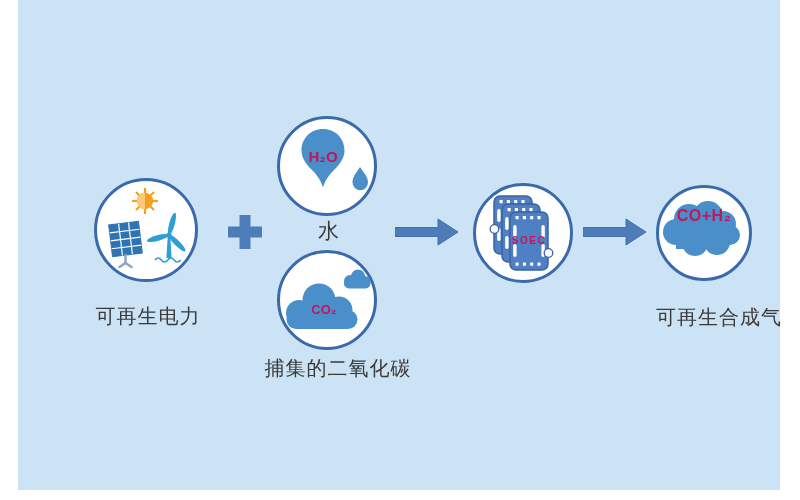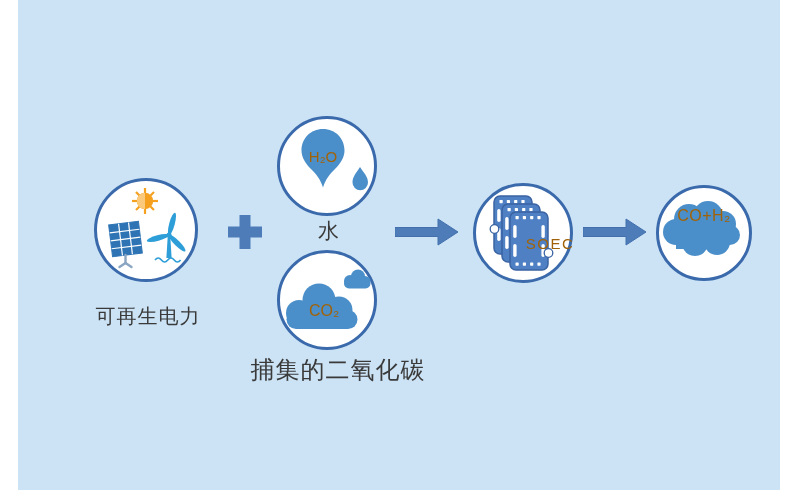--- a/index.html
+++ b/index.html
@@ -13,29 +13,29 @@
   .c-water  { left:259px; top:116px; width:100px; height:100px; }
   .c-co2    { left:259px; top:250px; width:100px; height:100px; }
   .c-soec   { left:455px; top:183px; width:100px; height:100px; }
   .c-syngas { left:638px; top:185px; width:96px;  height:96px; }
   .circle svg { display:block; width:100%; height:100%; }
 
   .caption { position:absolute; transform:translateX(-50%); color:#3a3a3a;
     font-weight:500; white-space:nowrap; letter-spacing:1px; line-height:1; }
   .cap-elec   { left:130px; top:306px; font-size:20px; }
   .cap-water  { left:311px; top:220px; font-size:21px; }
-  .cap-co2    { left:320px; top:358px; font-size:24px; }
+  .cap-co2    { left:320px; top:358px; font-size:20px; }
   .cap-soec   { left:511px; top:307px; font-size:20px; }
   .cap-syngas { left:701px; top:307px; font-size:20px; }
 
-  .mol { position:absolute; transform:translateX(-50%); color:#a16207;
-    font-weight:normal; white-space:nowrap; line-height:1; }
+  .mol { position:absolute; transform:translateX(-50%); color:#be185d;
+    font-weight:bold; white-space:nowrap; line-height:1; }
   .mol-h2o    { left:305px; top:149px; font-size:15px; }
-  .mol-co2    { left:306px; top:303px; font-size:16px; }
-  .mol-soec   { left:532px; top:236px; font-size:15px; letter-spacing:1.5px; }
+  .mol-co2    { left:306px; top:303px; font-size:13px; }
+  .mol-soec   { left:511px; top:236px; font-size:10px; letter-spacing:1.5px; }
   .mol-syngas { left:686px; top:208px; font-size:16px; letter-spacing:0.5px; }
 
   .connector { position:absolute; }
   .plus-pos   { left:210px; top:215px; }
   .arrow1-pos { left:377px; top:217px; }
   .arrow2-pos { left:565px; top:217px; }
 </style>
 </head>
 <body>
 
@@ -193,15 +193,16 @@
         <circle cx="30" cy="31" r="15"></circle>
         <circle cx="49" cy="28" r="15"></circle>
         <circle cx="64" cy="36" r="13"></circle>
         <circle cx="71" cy="47" r="10"></circle>
         <circle cx="58" cy="54" r="13"></circle>
         <circle cx="36" cy="55" r="13"></circle>
         <rect x="17" y="35" width="52" height="26"></rect>
       </svg>
     </div>
     <div class="mol mol-syngas">CO+H₂</div>
+    <div class="caption cap-syngas">可再生合成气</div>
 
   </div>
 </div>
 
 </body></html>

